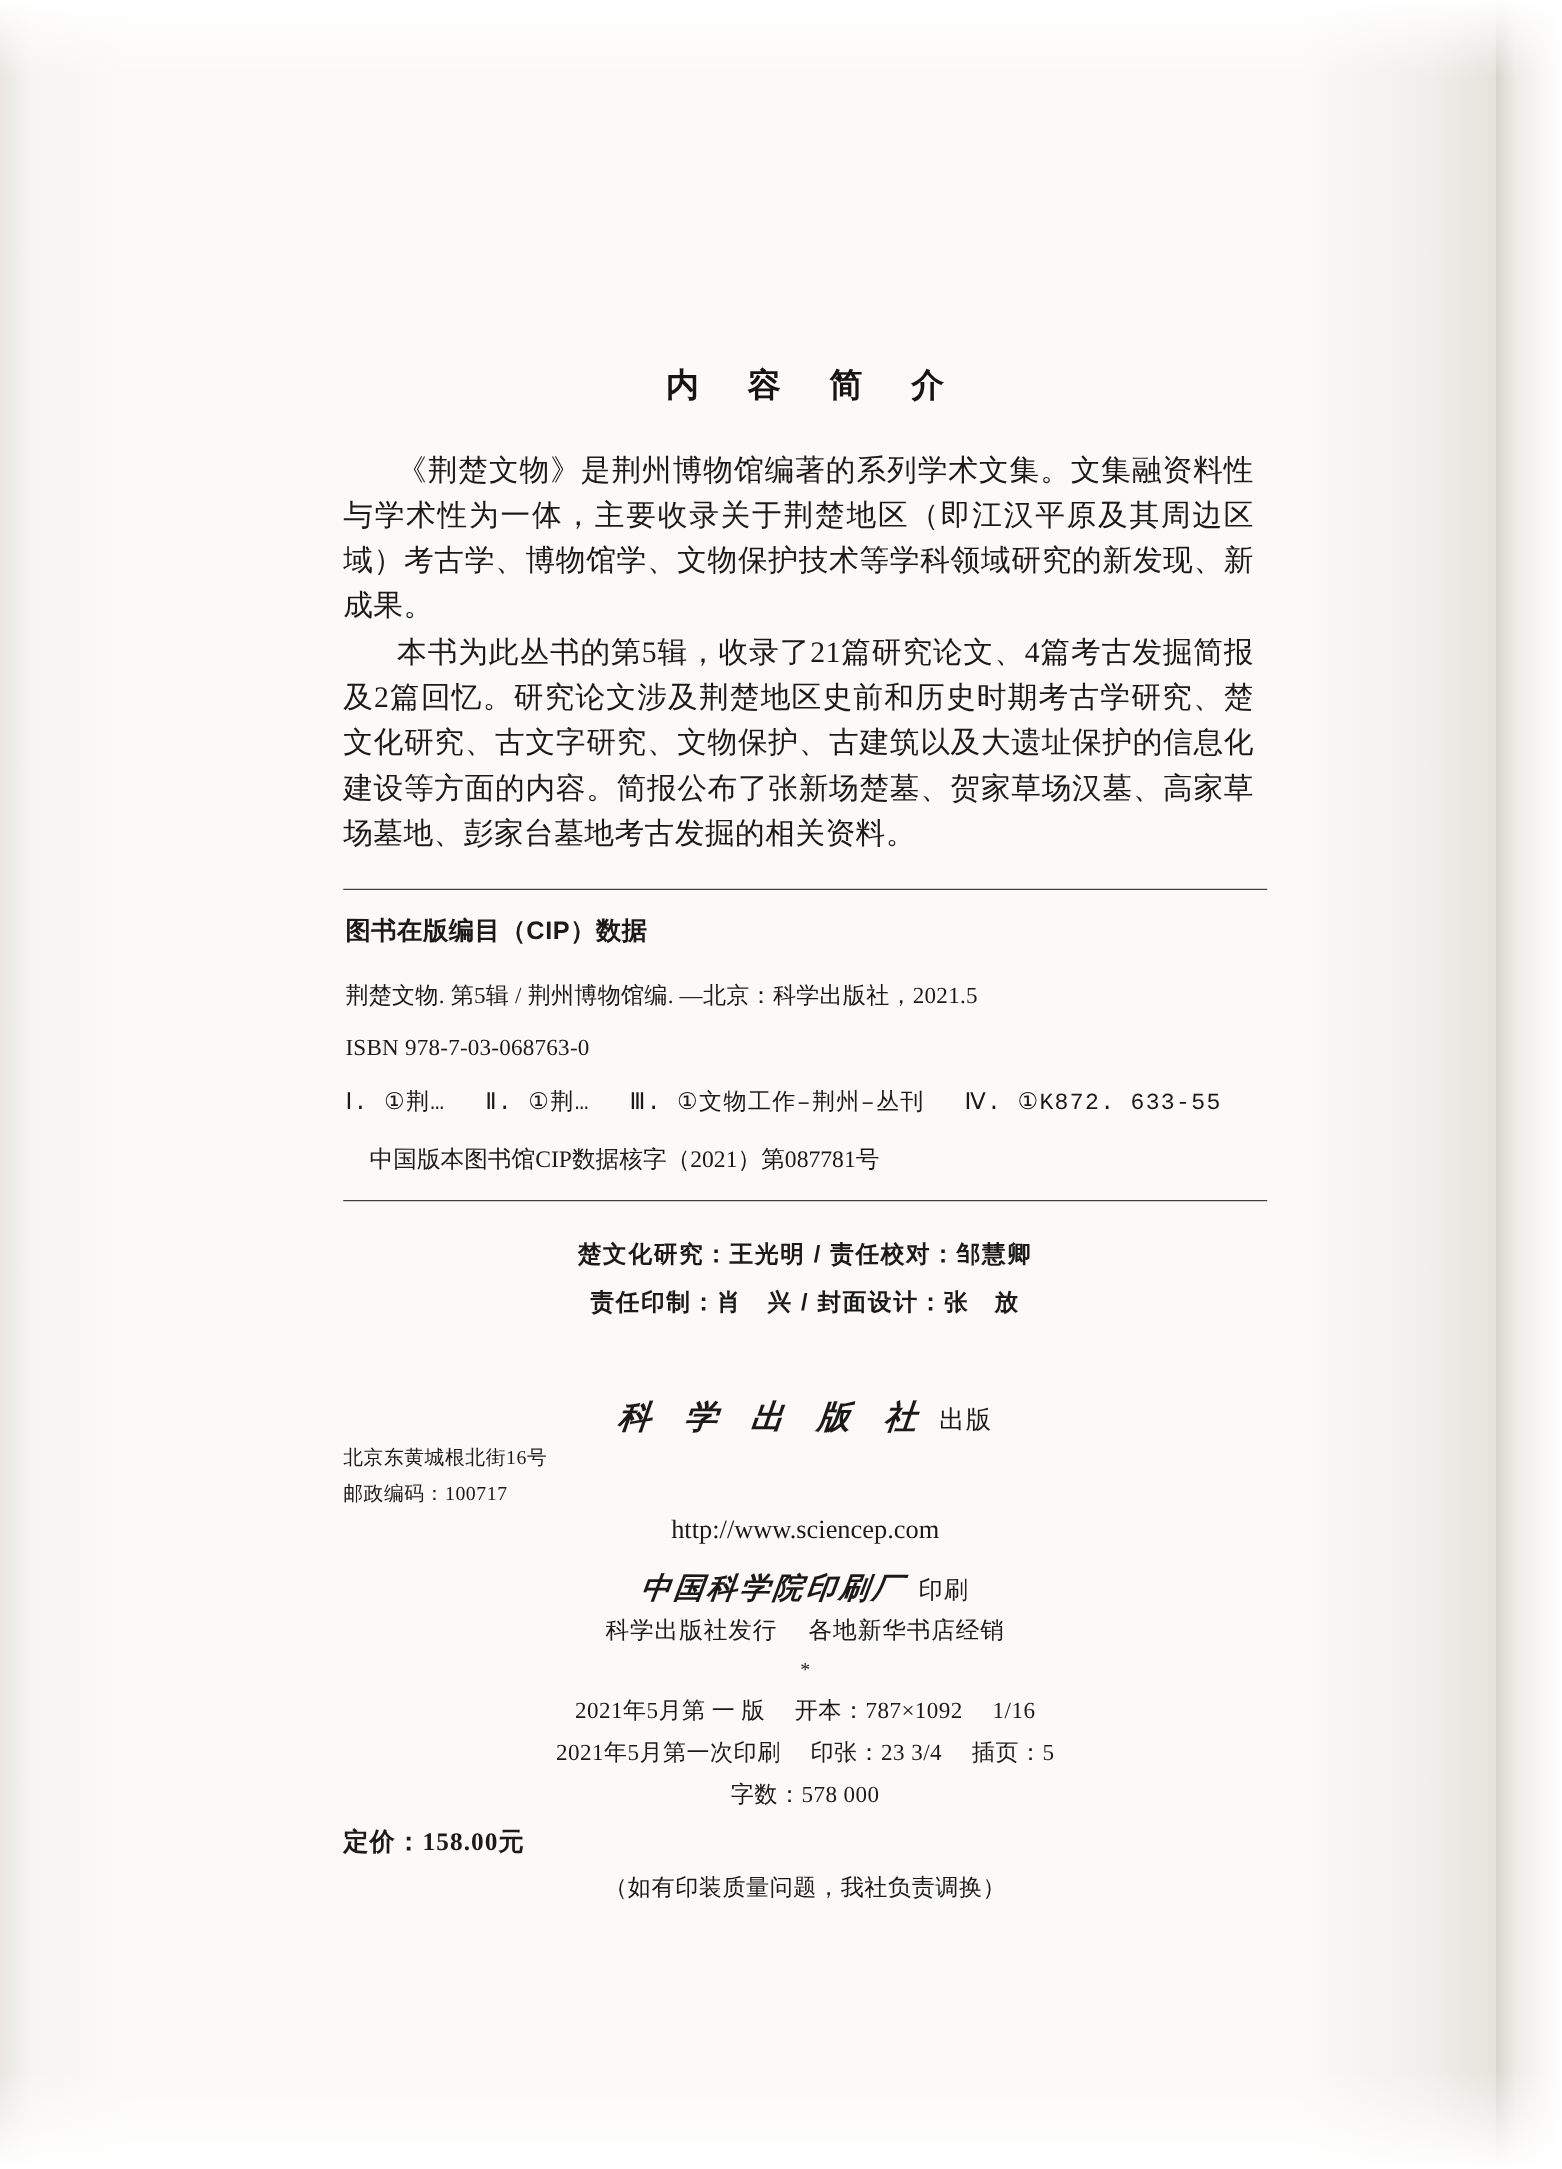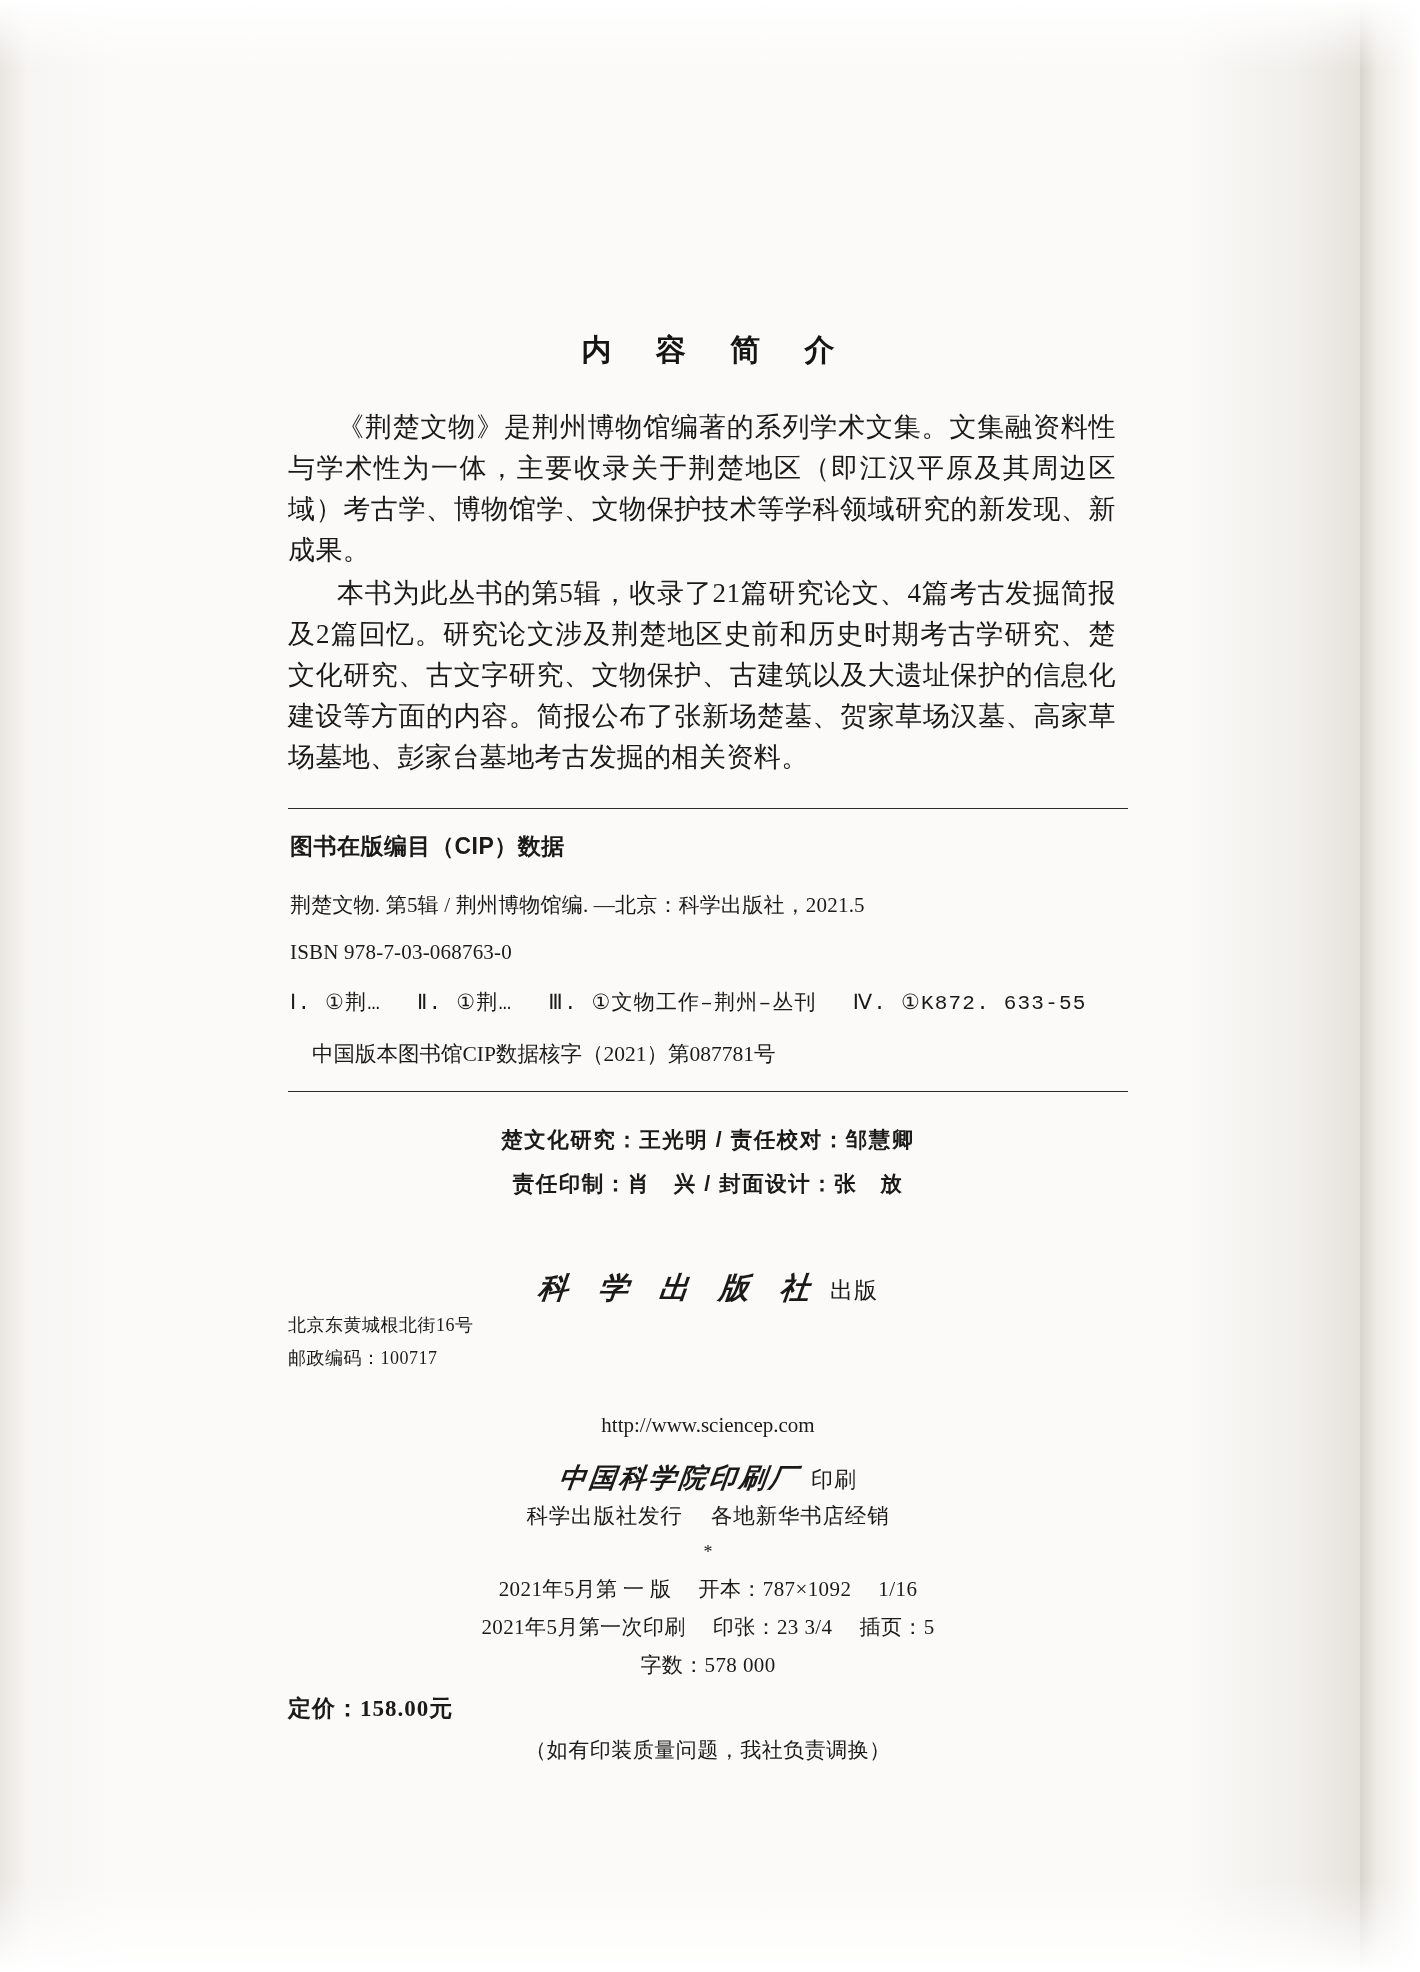--- a/index.html
+++ b/index.html
@@ -44,21 +44,21 @@
     background: linear-gradient(to bottom, #ffffff 0px, rgba(255,255,255,0) 70px);
   }
   #bottomfade {
     position: absolute; left: 0; bottom: 0; width: 1420px; height: 90px;
     background: linear-gradient(to top, #ffffff 0px, rgba(255,255,255,0) 90px);
   }
 
   
   #content {
     position: absolute;
-    left: 288px;
+    left: 312px;
     top: 330px;
     width: 840px;
   }
 
   .doc-title {
     text-align: center;
     font-size: 30px;
     font-weight: bold;
     letter-spacing: 18px;
     text-indent: 18px;
@@ -142,25 +142,24 @@
     letter-spacing: 1px;
     margin-left: 10px;
   }
   .pub-line {
     font-size: 18px;
     line-height: 33px;
     letter-spacing: 0.5px;
     text-align: left;
   }
   .pub-url {
-    font-size: 21px;
+    font-size: 24px;
     line-height: 33px;
     text-align: center;
     font-family: "Liberation Serif", serif;
-    margin-top: 34px;
   }
   .printer-line {
     margin-top: 18px;
     text-align: center;
   }
   .printer-logo {
     display: inline-block;
     font-size: 27px;
     font-weight: bold;
     font-style: italic;

